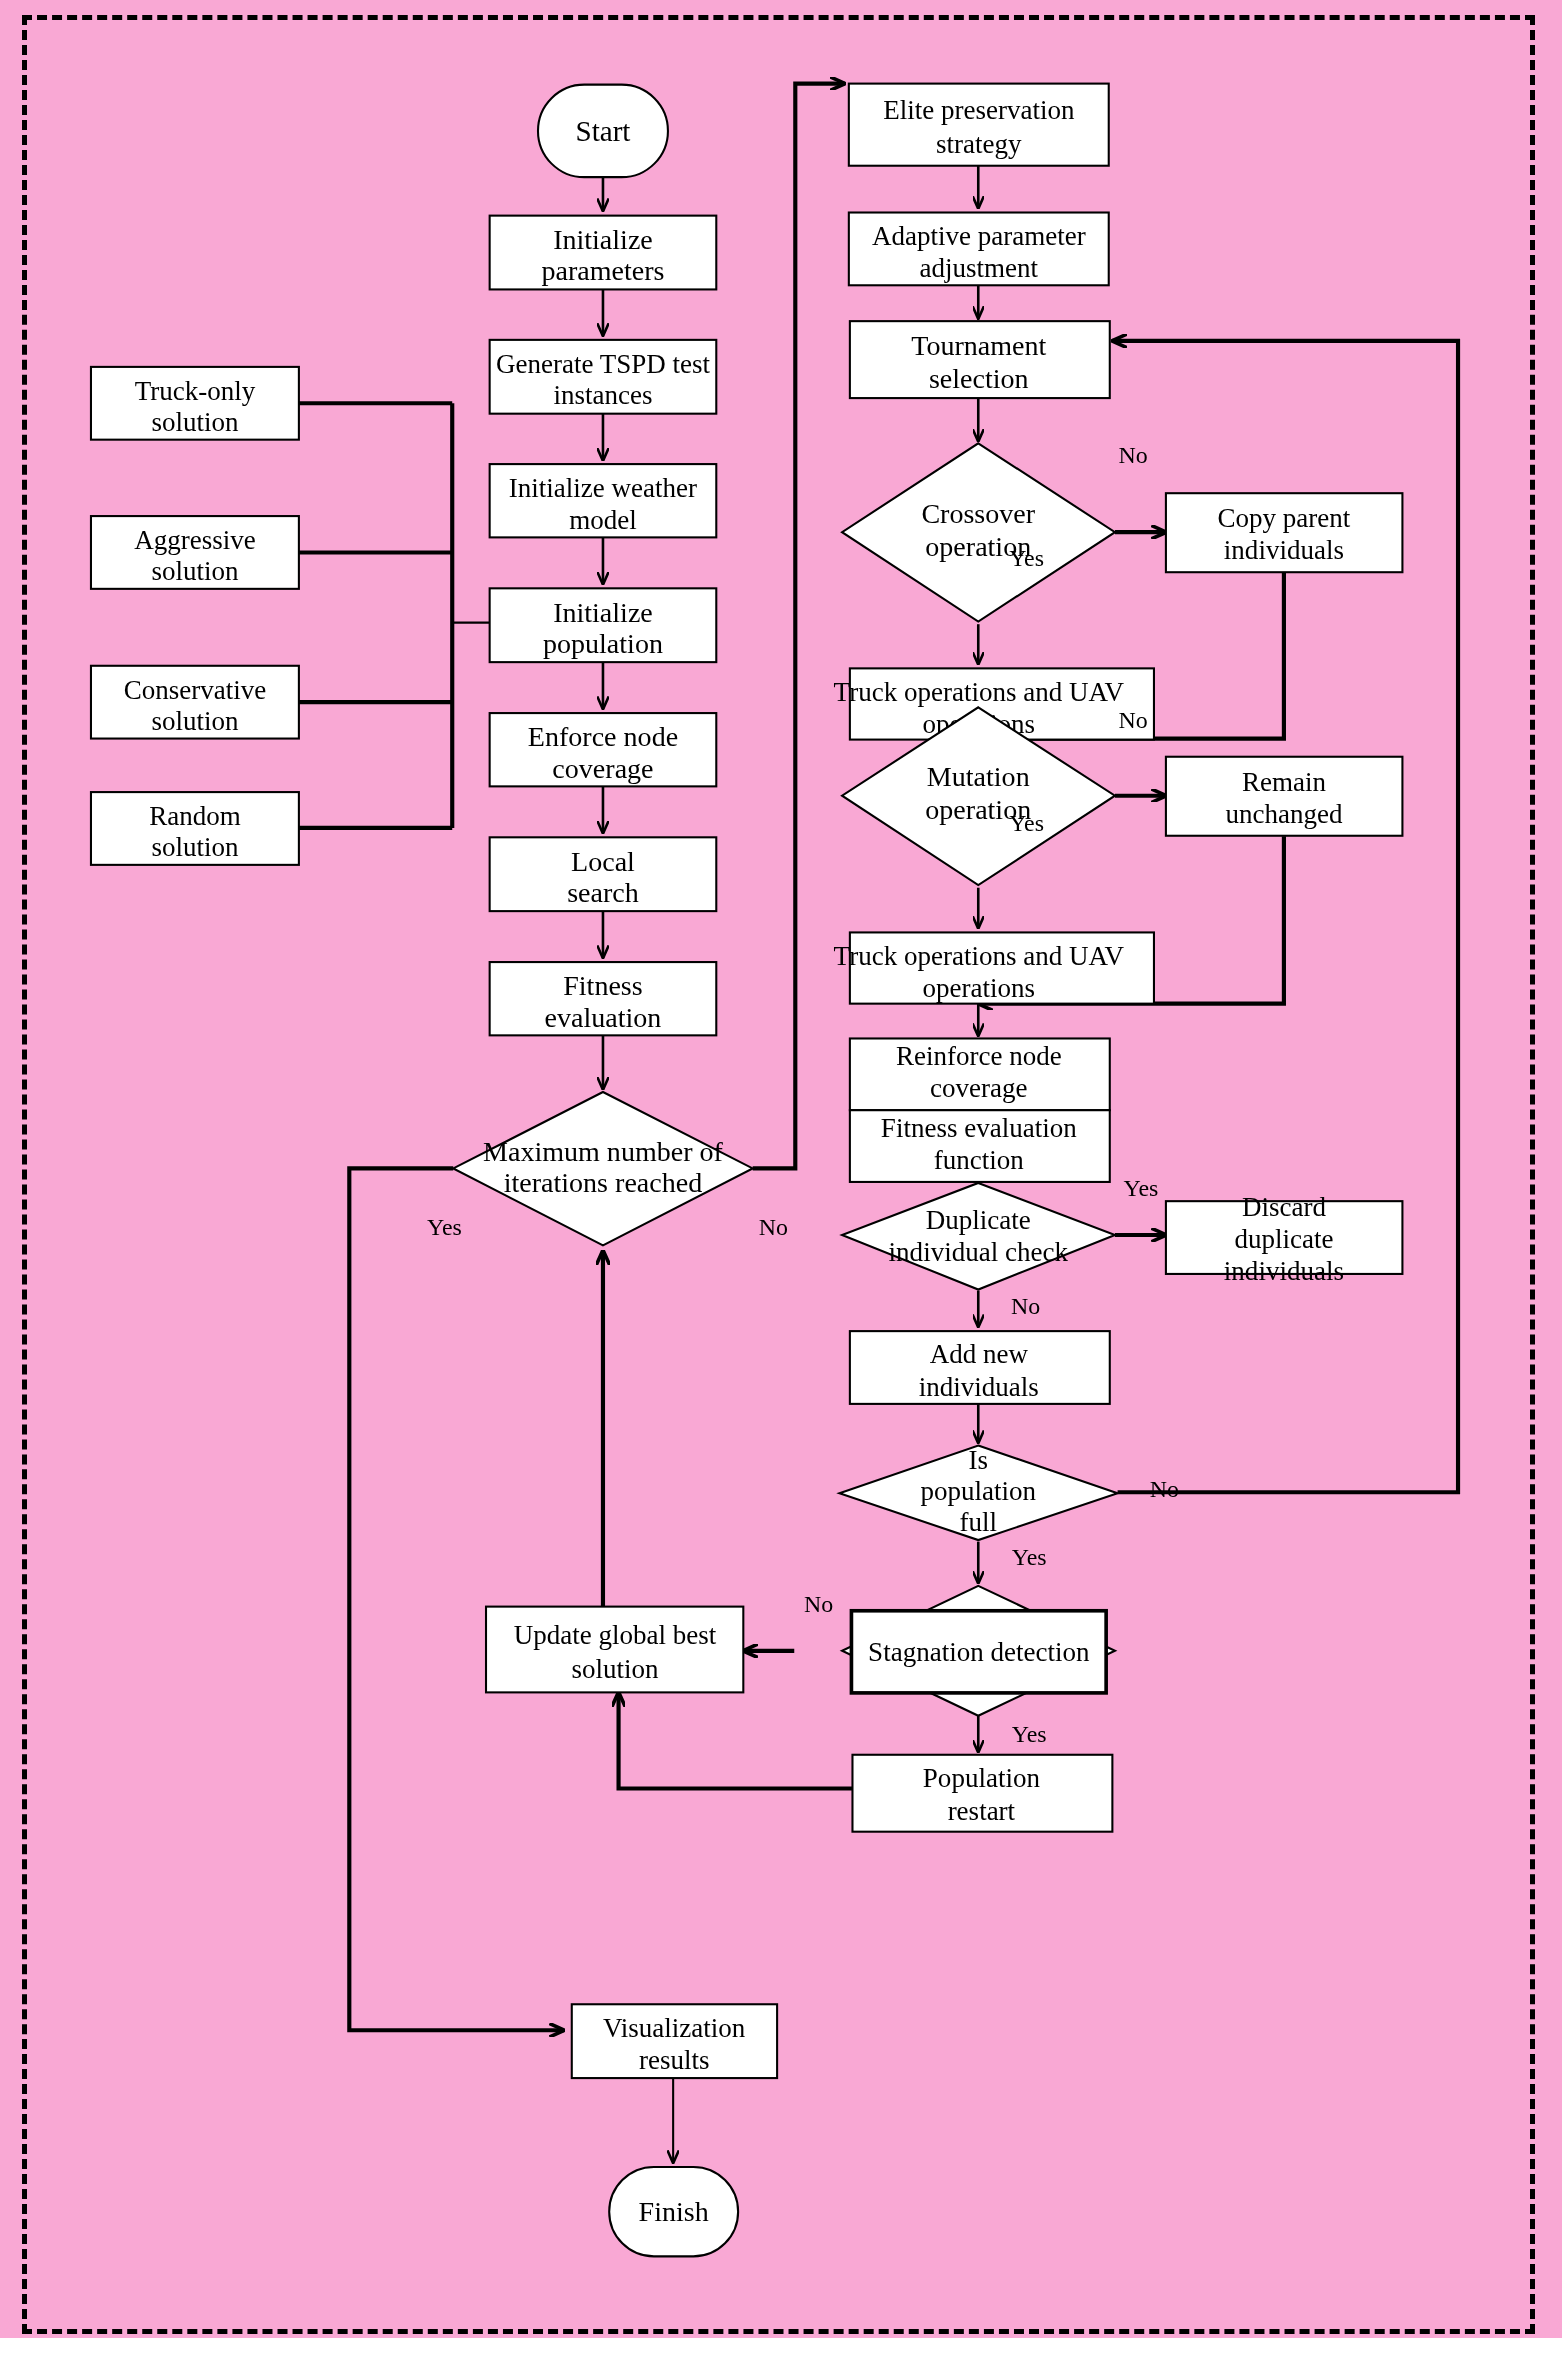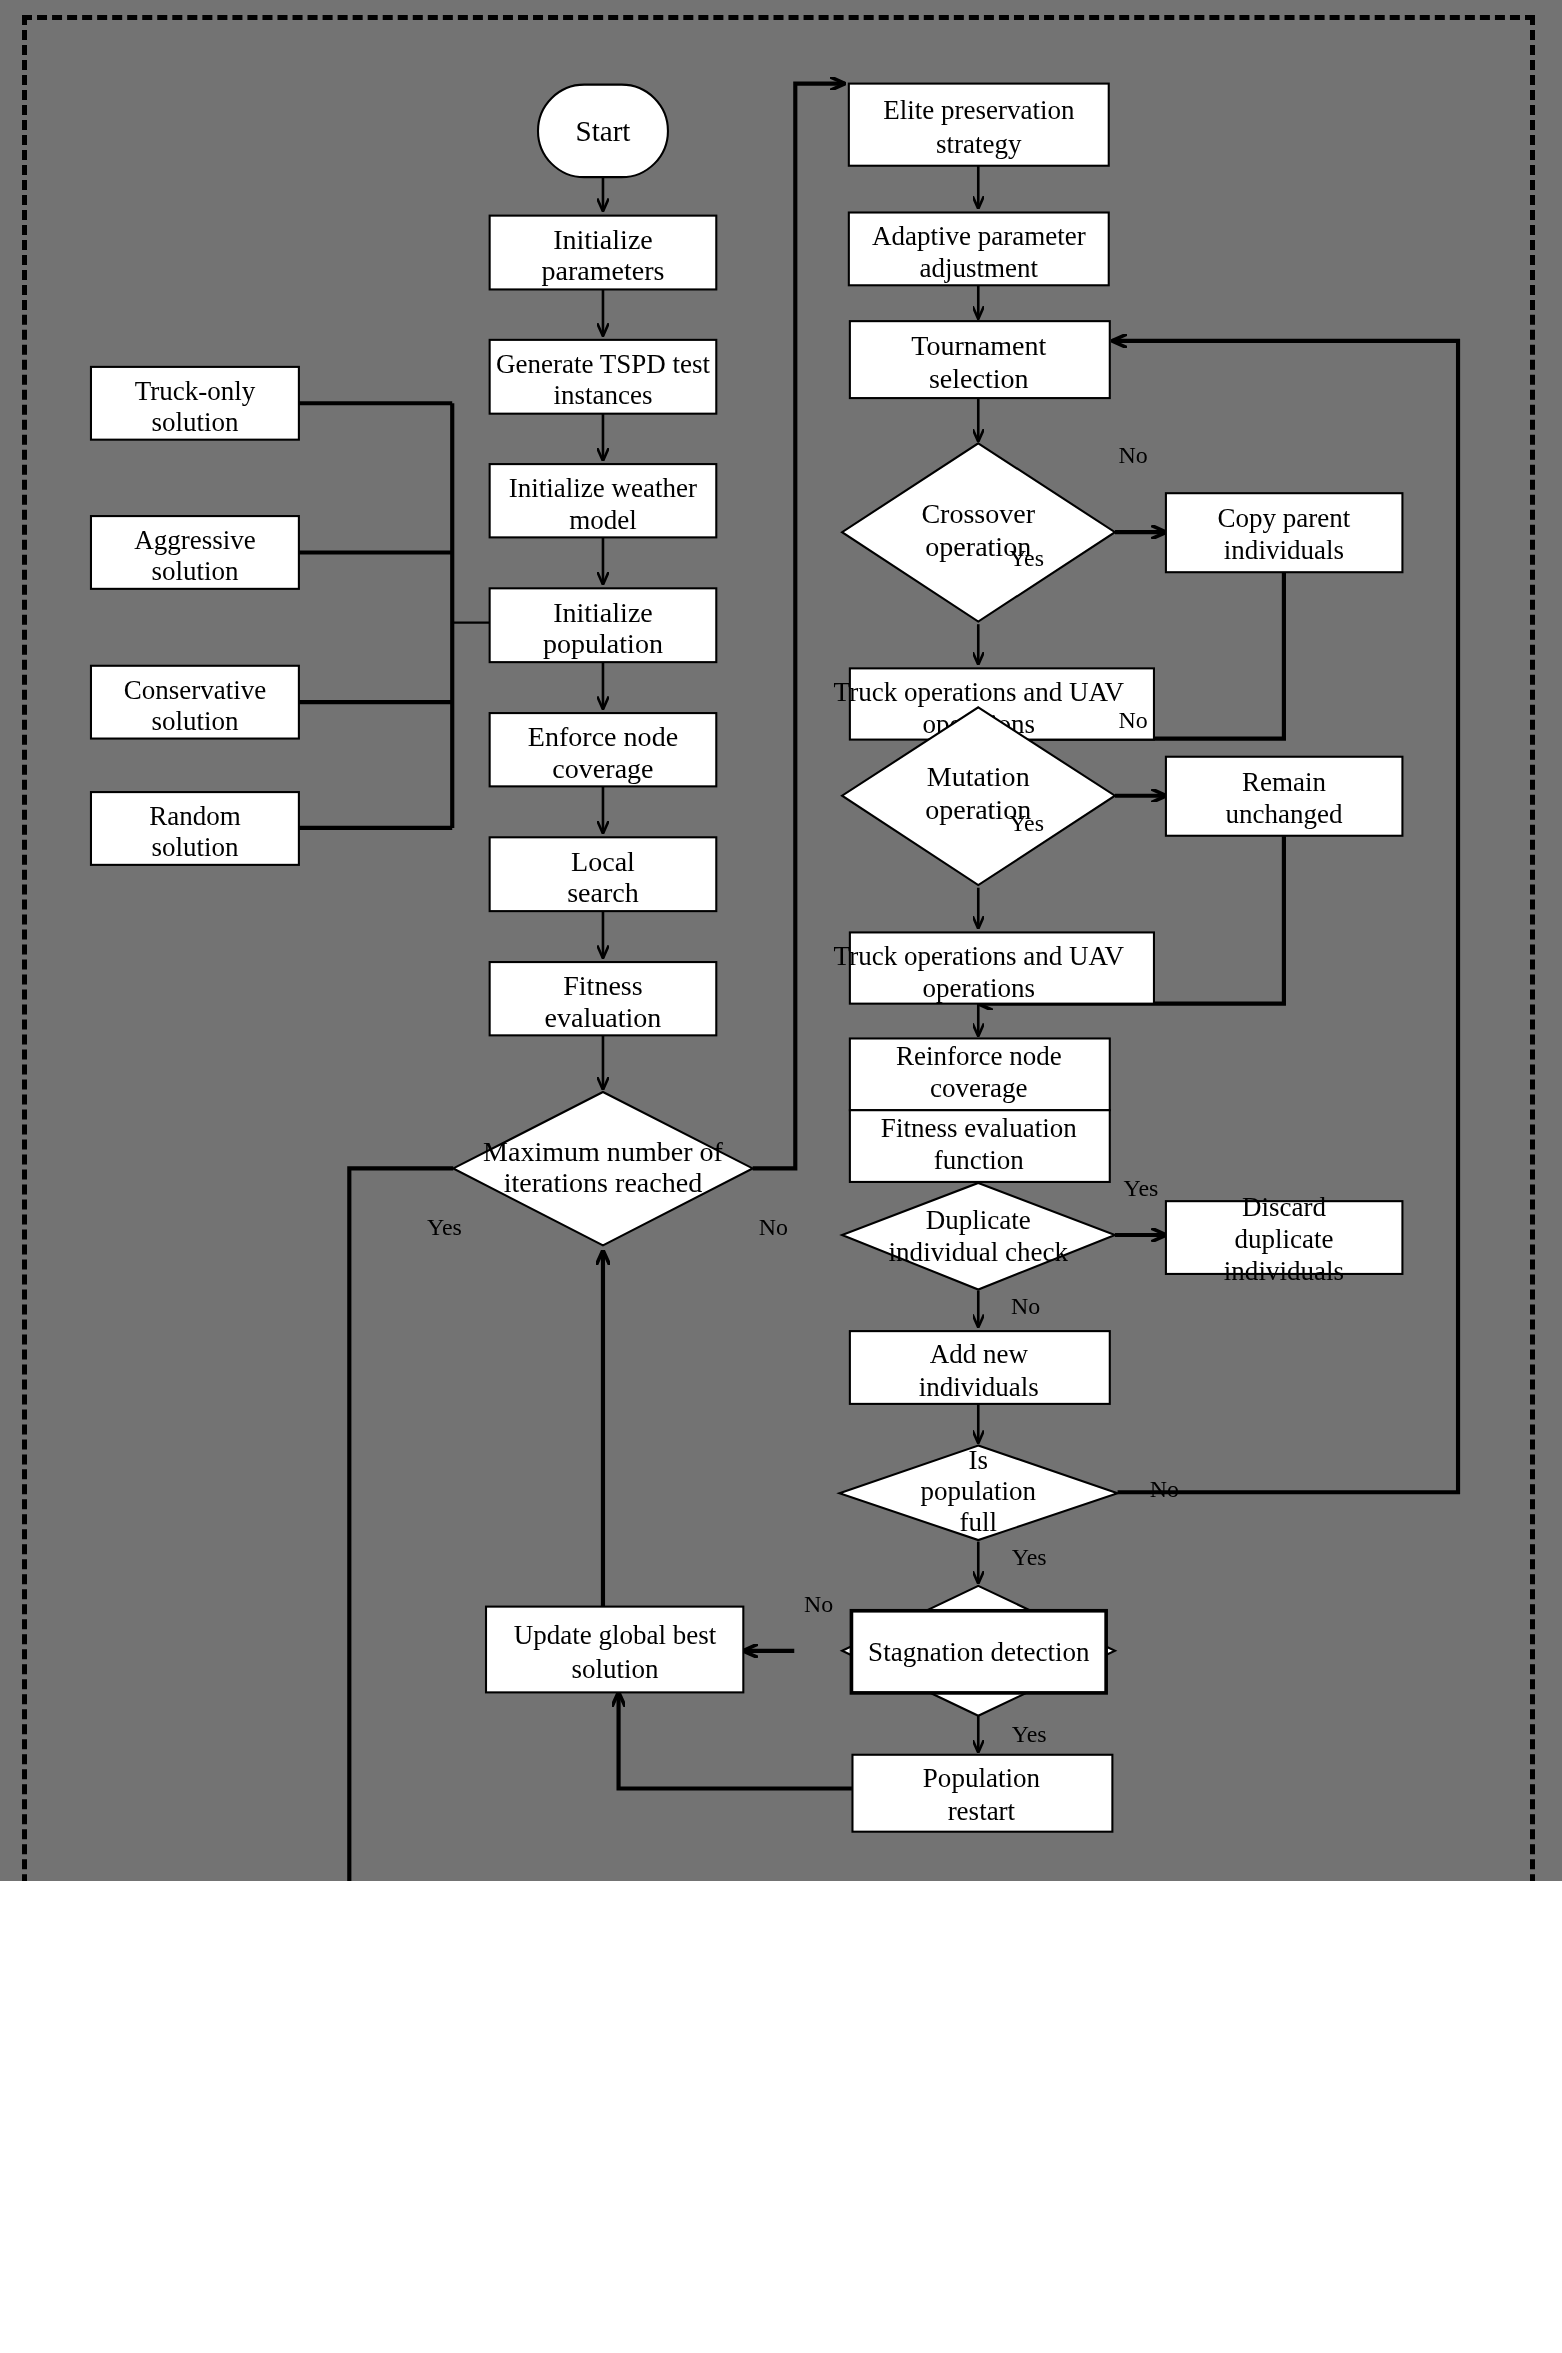--- a/index.html
+++ b/index.html
@@ -1,17 +1,17 @@
 <!DOCTYPE html>
 <html style="font-size:8.3px"><head>
 <meta charset="utf-8">
 <style>
   html,body{margin:0;padding:0;background:#ffffff;}
   body{font-family:"Liberation Serif", serif;}
-  #page{position:relative;width:1562px;height:1881px;background:#737373;overflow:hidden;}
+  #page{position:relative;width:1562px;height:2338px;background:#f9a8d4;overflow:hidden;}
   #frame{position:absolute;left:22px;top:14.6px;width:1513px;height:2319px;
          border:5.7px dashed #000;box-sizing:border-box;}
   svg#chart{position:absolute;left:0;top:0;width:1562px;height:2354px;}
   .nodeText{font-family:"Liberation Serif", serif;fill:#000;text-anchor:middle;}
   .lbl{font-family:"Liberation Serif", serif;fill:#000;text-anchor:middle;font-size:46px;}
   .shp{fill:#ffffff;stroke:#000000;stroke-width:4;}
   .shpTerm{fill:#ffffff;stroke:#000000;stroke-width:4;}
   .shpHeavy{fill:#ffffff;stroke:#000000;stroke-width:7;}
   .ln{stroke:#000000;stroke-width:5;fill:none;}
   .lnT{stroke:#000000;stroke-width:8;fill:none;}

